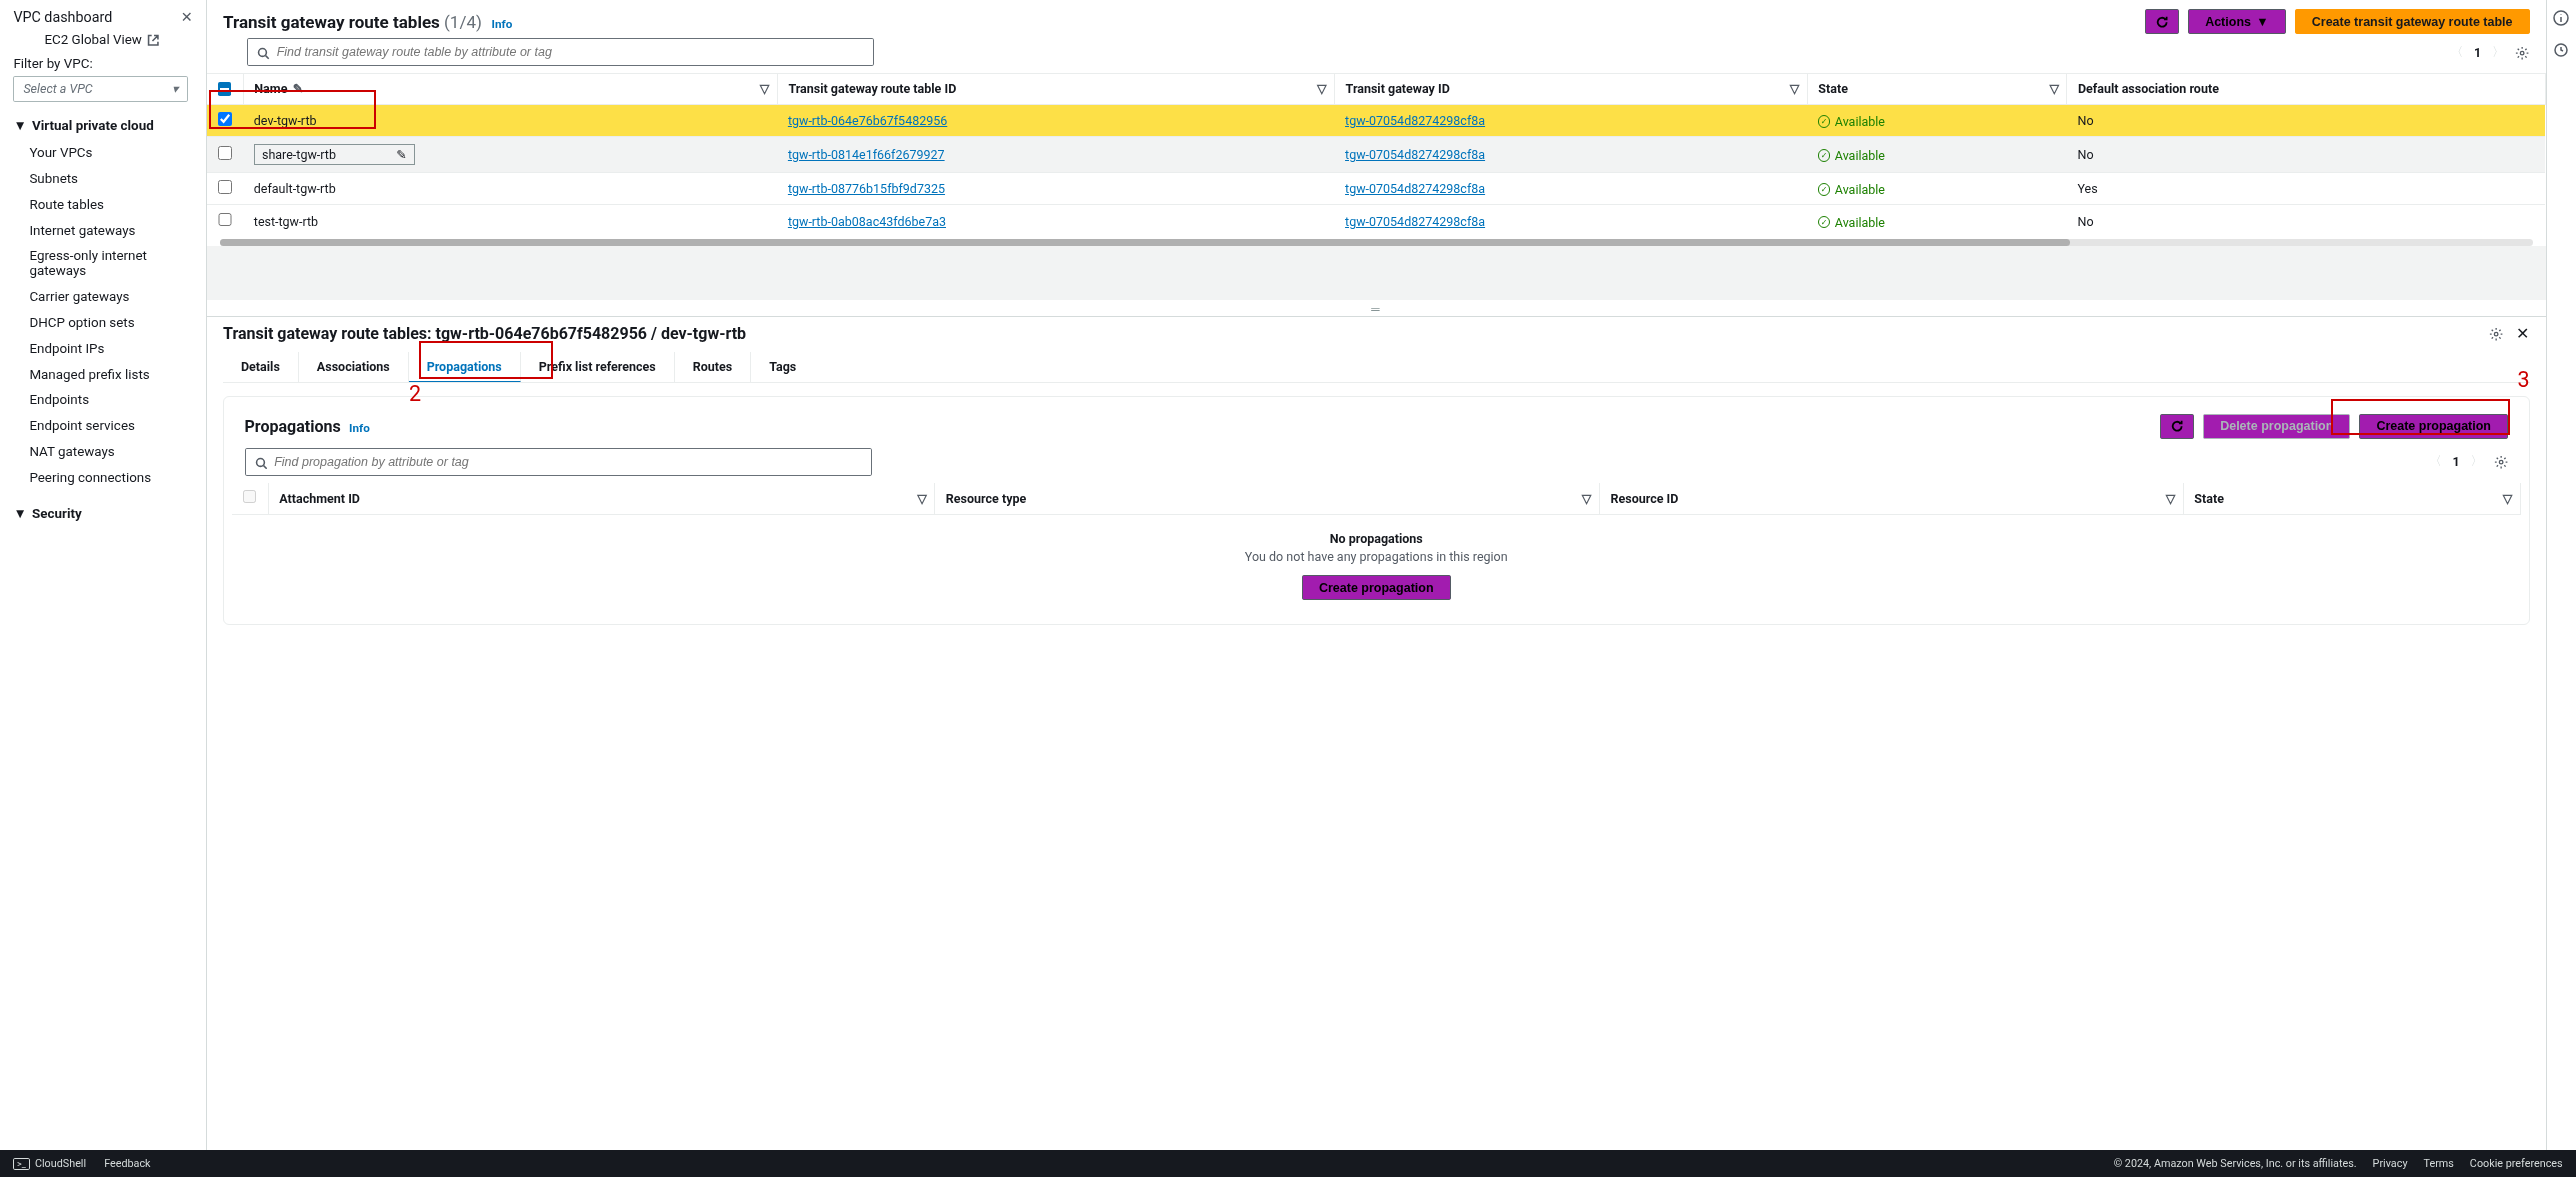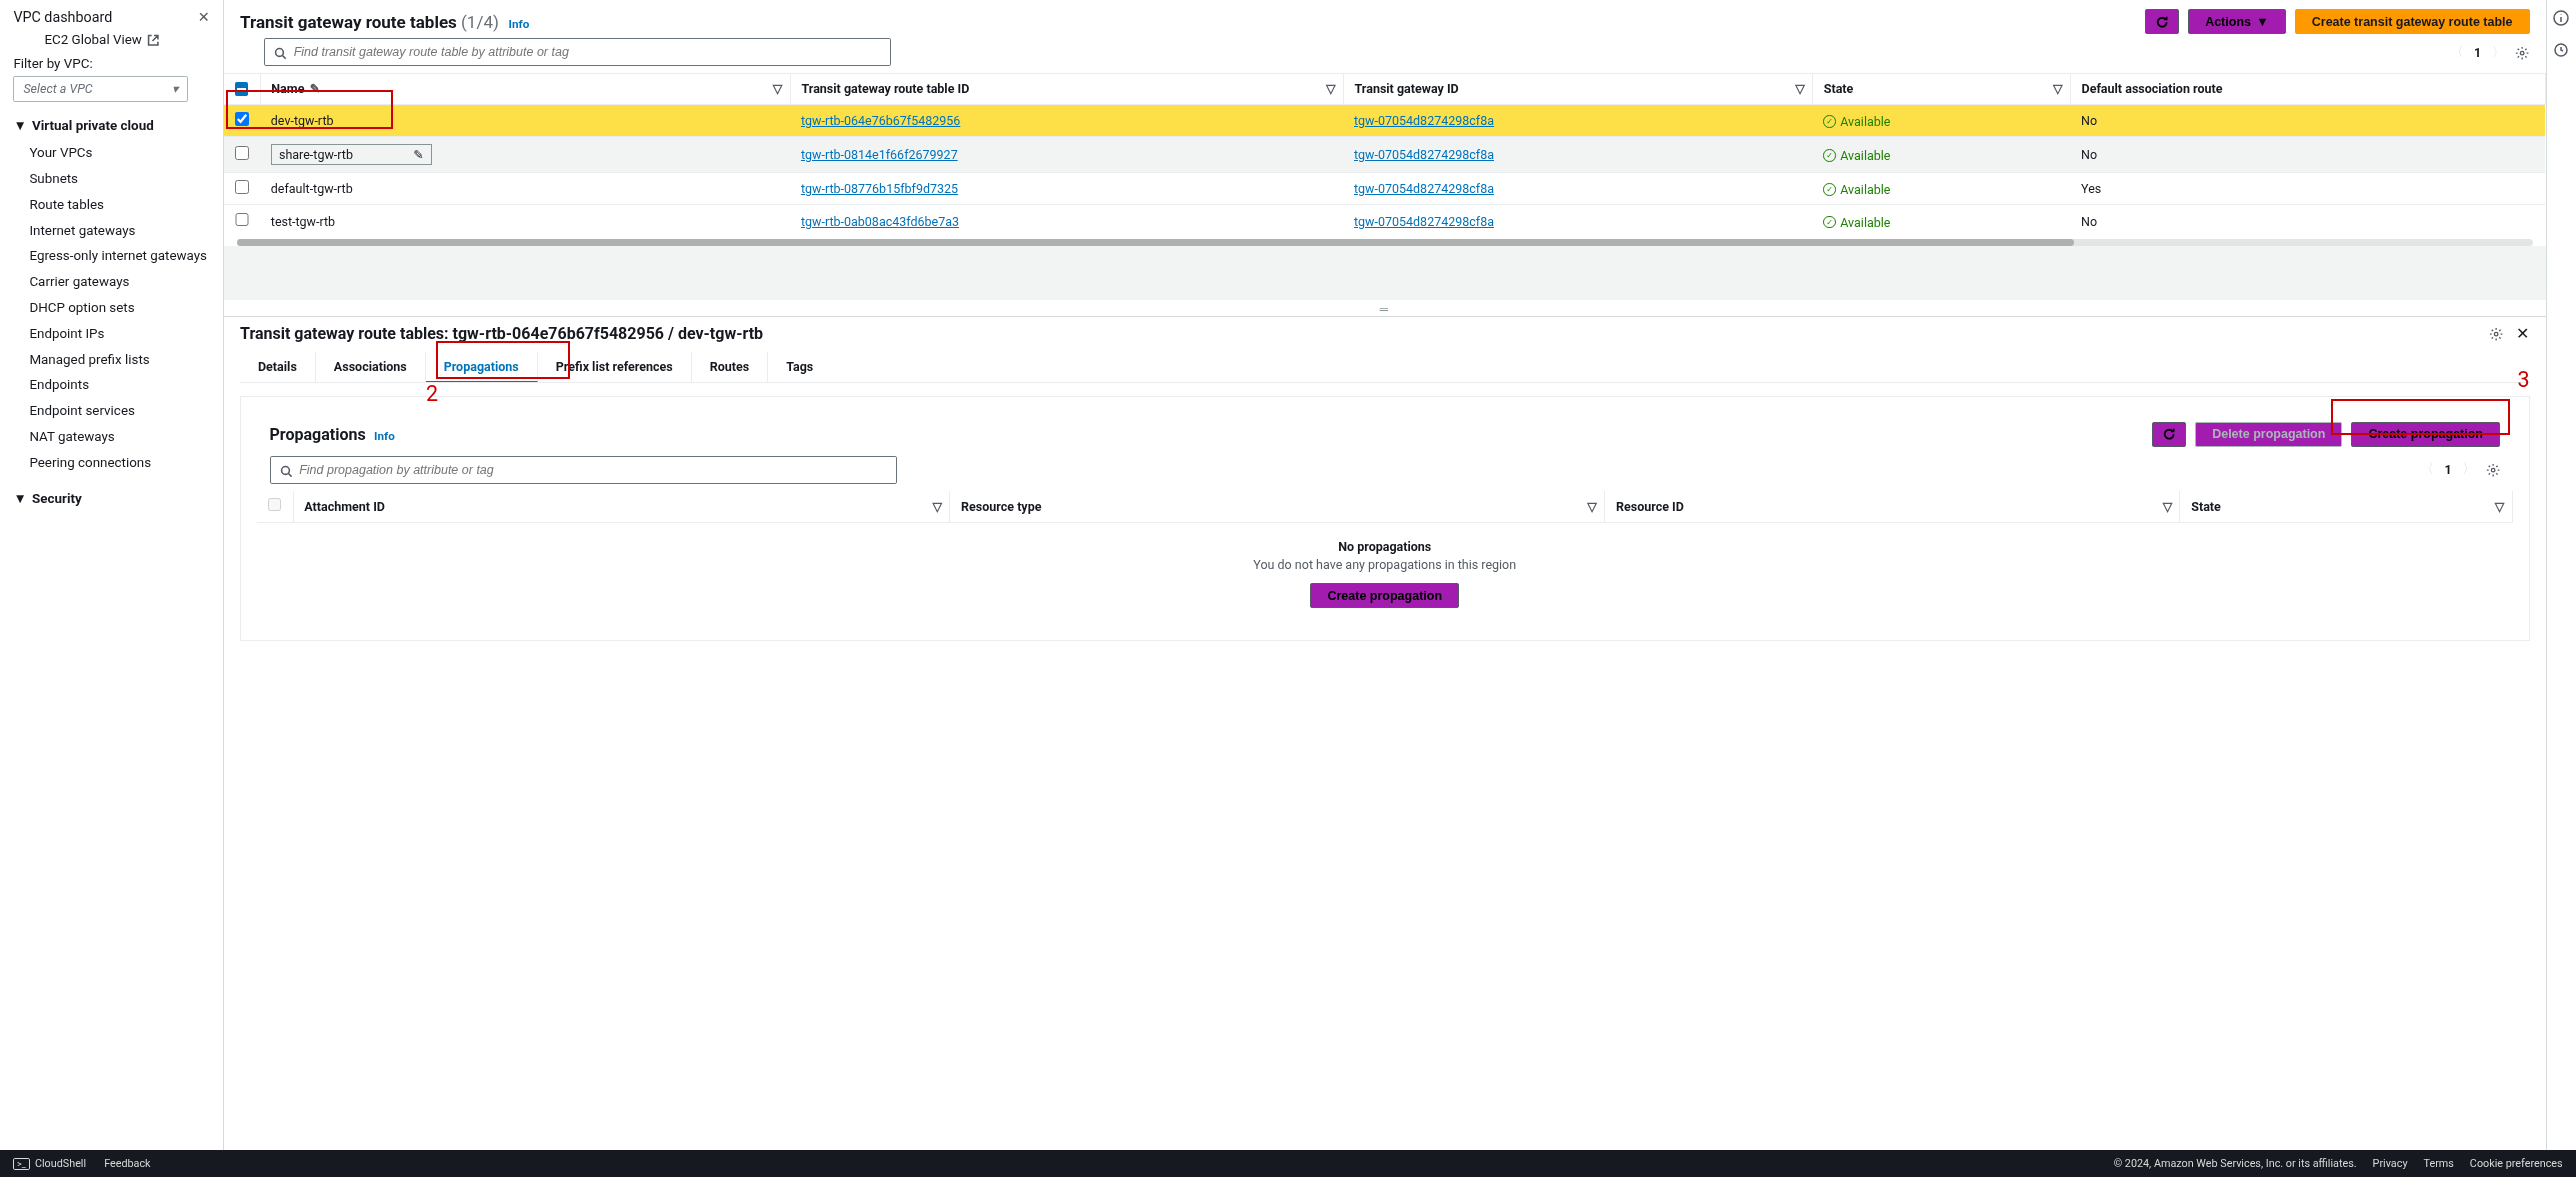--- a/index.html
+++ b/index.html
@@ -1,18 +1,18 @@
 <!DOCTYPE html>
 <html style="font-size:14.3px"><head>
 <meta charset="utf-8">
 <style>
 * { box-sizing: border-box; margin: 0; padding: 0; }
 body { font-family: -apple-system, BlinkMacSystemFont, "Segoe UI", Roboto, Arial, sans-serif; font-size: 12.5px; color: #16191f; background: #fff; overflow-x: hidden; }
 .app { display: flex; height: calc(100vh - 27px); }
-.sidebar { width: 224px; border-right: 0.9px solid #d5dbdb; padding: 9px 0 9px 13.4px; overflow-y: auto; flex-shrink: 0; position: relative; }
+.sidebar { width: 207px; border-right: 0.9px solid #d5dbdb; padding: 9px 0 9px 13.4px; overflow-y: auto; flex-shrink: 0; position: relative; }
 .sidebar-header { display: flex; justify-content: space-between; align-items: center; padding-right: 13.4px; margin-bottom: 7.2px; }
 .sidebar-title { font-size: 14.3px; font-weight: 400; }
 .close-sidebar { font-size: 14.3px; color: #545b64; cursor: pointer; background: none; border: none; }
 .sidebar-link-ext { display: flex; align-items: center; gap: 5.4px; font-size: 13.4px; margin-bottom: 9px; margin-left: 31px; }
 .ext-icon { color: #545b64; }
 .filter-label { font-size: 13.4px; margin-bottom: 4.5px; }
 .vpc-select { width: 175px; padding: 4.5px 9px; border: 0.9px solid #aab7b8; border-radius: 1.8px; font-style: italic; color: #687078; display: flex; justify-content: space-between; align-items: center; cursor: pointer; }
 .nav-section { margin-top: 16px; }
 .nav-section-header { display: flex; align-items: center; gap: 5.4px; font-weight: 700; font-size: 13.4px; margin-bottom: 7.2px; cursor: pointer; }
 .nav-item { padding: 5.4px 0 5.4px 16px; font-size: 13.4px; color: #16191f; cursor: pointer; }
@@ -54,21 +54,21 @@
 .red-num { position: absolute; color: #cc0000; font-size: 21.5px; font-weight: 400; }
 .spacer-gray { height: 54px; background: #f2f3f3; position: relative; }
 .drag-handle { text-align: center; color: #879596; padding-top: 1.8px; font-size: 11.7px; letter-spacing: 1.8px; }
 .detail-pane { flex: 1; overflow-y: auto; border-top: 0.9px solid #d5dbdb; padding: 7.2px 16px; position: relative; }
 .detail-title-row { display: flex; justify-content: space-between; align-items: center; margin-bottom: 9px; }
 .detail-title { font-size: 16px; font-weight: 700; }
 .tabs { display: flex; border-bottom: 0.9px solid #eaeded; margin-bottom: 12.5px; }
 .tab { padding: 7.2px 18px; font-weight: 700; cursor: pointer; border-right: 0.9px solid #eaeded; }
 .tab:last-child { border-right: none; }
 .tab.active { color: #0073bb; border-bottom: 1.8px solid #0073bb; }
-.sub-panel { border: 0.9px solid #eaeded; border-radius: 0; padding: 16px; }
+.sub-panel { border: 0.9px solid #eaeded; border-radius: 6px; padding: 8px; }
 .sub-header { display: flex; justify-content: space-between; align-items: center; padding: 9px 12.5px; }
 .sub-title { font-size: 16px; font-weight: 700; }
 .sub-search-row { display: flex; justify-content: space-between; align-items: center; padding: 0 12.5px 7.2px 12.5px; gap: 21px; }
 .sub-table th { border-bottom: 0.9px solid #eaeded; }
 .empty-state { text-align: center; padding: 16px; }
 .empty-title { font-weight: 700; margin-bottom: 3.6px; }
 .empty-sub { color: #545b64; margin-bottom: 10.8px; }
 .footer { height: 27px; background: #16191f; color: #d5dbdb; display: flex; align-items: center; justify-content: space-between; padding: 0 13.4px; font-size: 10.8px; }
 .footer-left { display: flex; align-items: center; gap: 18px; }
 .footer-right { display: flex; align-items: center; gap: 16px; }

